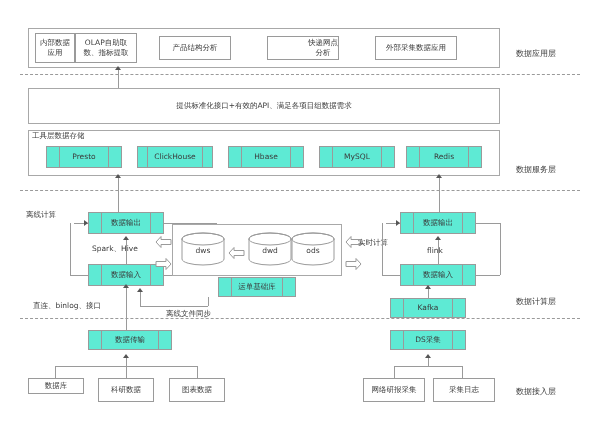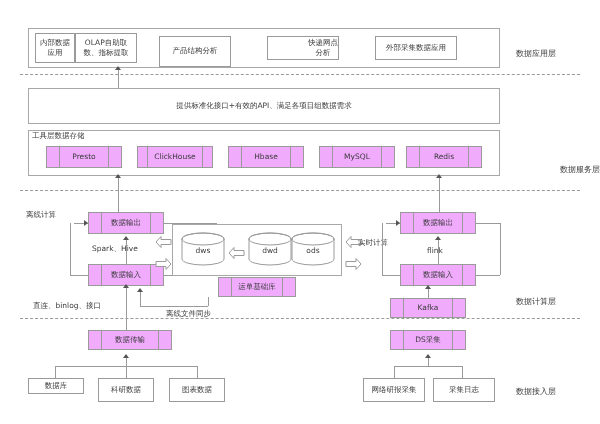--- a/index.html
+++ b/index.html
@@ -37,21 +37,21 @@
     position: absolute;
     box-sizing: border-box;
     border: 1px solid #a8a8a8;
     background: #ffffff;
   }
   
   .cell3 {
     position: absolute;
     box-sizing: border-box;
     border: 1px solid #9a9a9a;
-    background: #f0abfc;
+    background: #5eead4;
     display: flex;
     align-items: stretch;
     font-size: 7.5px;
     color: #3a3a3a;
   }
   .cell3 .stub {
     box-sizing: border-box;
     flex: 0 0 auto;
   }
   .cell3 .stub.left  { border-right: 1px solid #9a9a9a; }
@@ -145,29 +145,29 @@
 </head>
 <body>
 
 <div id="canvas">
 
   <div class="dashed-sep" style="left:20px; top:74px; width:560px;"></div>
   <div class="dashed-sep" style="left:20px; top:190px; width:560px;"></div>
   <div class="dashed-sep" style="left:20px; top:318px; width:560px;"></div>
 
   <div class="layer-label" style="left:516px; top:48px;">数据应用层</div>
-  <div class="layer-label" style="left:516px; top:164px;margin-left:44px;">数据服务层</div>
+  <div class="layer-label" style="left:516px; top:164px;">数据服务层</div>
   <div class="layer-label" style="left:516px; top:296px;">数据计算层</div>
   <div class="layer-label" style="left:516px; top:386px;">数据接入层</div>
 
   <div class="panel" style="left:28px; top:28px; width:472px; height:40px;"></div>
 
   <div class="box" style="left:35px; top:33px; width:40px; height:30px; padding:0 2px;">内部数据应用</div>
   <div class="box" style="left:75px; top:33px; width:62px; height:30px; padding:0 2px;">OLAP自助取数、指标提取</div>
-  <div class="box" style="left:159px; top:36px; width:72px; height:31px;">产品结构分析</div>
+  <div class="box" style="left:159px; top:36px; width:72px; height:24px;">产品结构分析</div>
   <div class="box" style="left:267px; top:36px; width:72px; height:24px;padding-left:40px;">快递网点分析</div>
   <div class="box" style="left:375px; top:36px; width:82px; height:24px;">外部采集数据应用</div>
 
   <div class="vline" style="left:118px; top:68px; height:22px;"></div>
   <div class="arrow-up" style="left:115px; top:66px;"></div>
 
   <div class="api-band" style="left:28px; top:88px; width:472px; height:36px;">提供标准化接口+有效的API、满足各项目组数据需求</div>
 
   <div class="panel" style="left:28px; top:130px; width:472px; height:46px;"></div>
   <div class="storage-title" style="left:32px; top:131px;">工具层数据存储</div>

